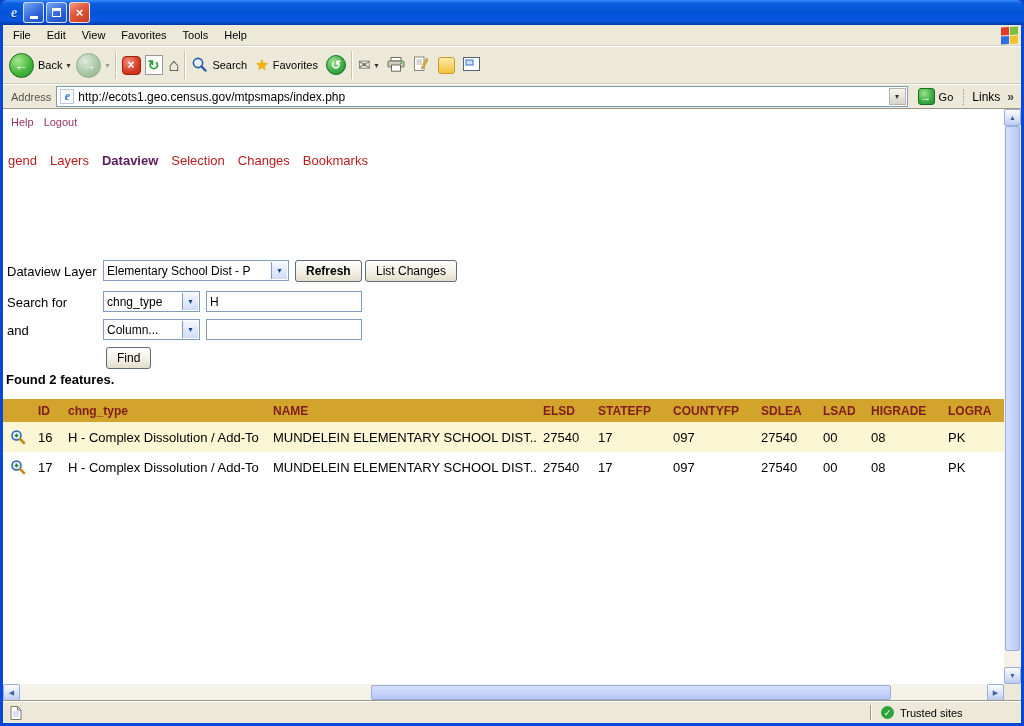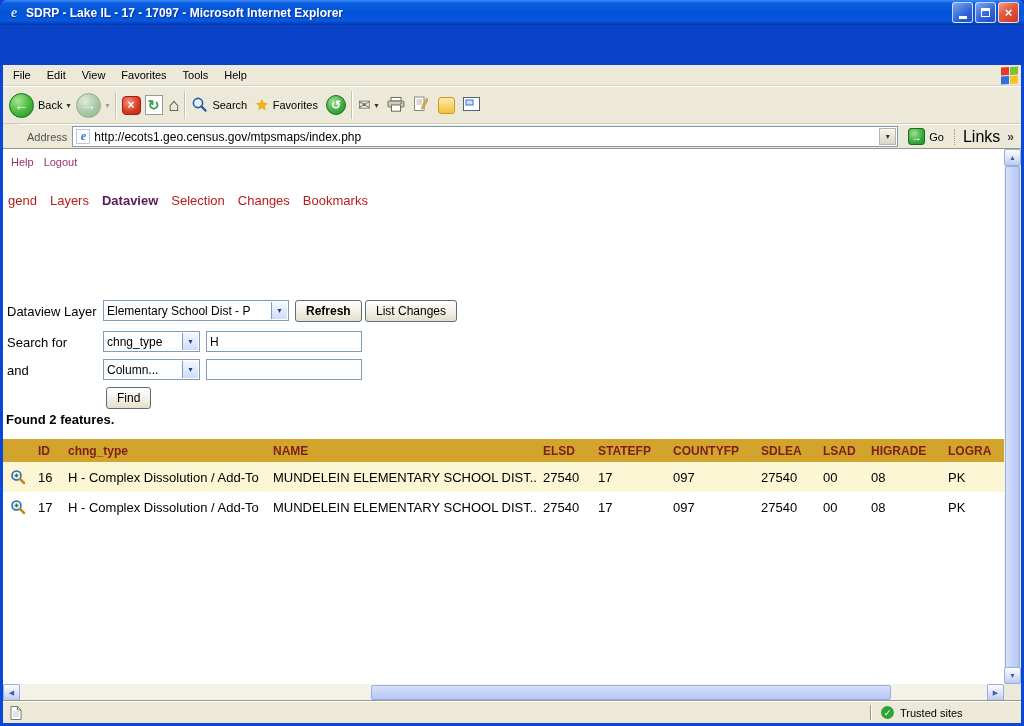--- a/index.html
+++ b/index.html
@@ -19,21 +19,21 @@
   .winbtn { width:21px; height:21px; border-radius:3px; border:1px solid rgba(255,255,255,.75);
     display:flex; align-items:center; justify-content:center; color:#fff; font-size:13px; font-weight:bold;
     background:linear-gradient(145deg,#7aa9f0,#2f64d8 60%,#1e4fc0); }
   .winbtn.close { background:linear-gradient(145deg,#f2a089,#e25d43 40%,#c63a1e); }
   .min-glyph { width:8px; height:3px; background:#fff; margin-top:10px; }
   .max-glyph { width:9px; height:9px; border:1px solid #fff; border-top-width:3px; }
 
   
   .window-body { position:absolute; top:25px; left:0; right:0; bottom:0;
     border-left:3px solid #0847d8; border-right:3px solid #0847d8; border-bottom:3px solid #0847d8;
-    background:#ece9d8;margin-top:40px; }
+    background:#ece9d8; }
 
   
   .menubar { position:absolute; top:0; left:0; right:0; height:21px; display:flex; align-items:center;
     padding-left:2px; border-bottom:1px solid #d8d4c4; font-size:11px; }
   .menu-item { padding:3px 8px; color:#000; }
   .winflag-box { position:absolute; right:3px; top:2px; width:17px; height:17px; display:grid;
     grid-template-columns:1fr 1fr; grid-template-rows:1fr 1fr; gap:1px; transform:skewY(-4deg); }
   .winflag-box span:nth-child(1){background:#e43a2a;} .winflag-box span:nth-child(2){background:#7bbf3a;}
   .winflag-box span:nth-child(3){background:#2f6fe0;} .winflag-box span:nth-child(4){background:#f5c22b;}
 
@@ -61,39 +61,39 @@
   .star-icon { font-size:15px; color:#f5b400; text-shadow:0 0 1px #b98300; }
   .hist-circle { width:20px; height:20px; border-radius:50%;
     background:radial-gradient(circle at 35% 30%, #9fe08a, #3aa843 60%, #1f8f2e);
     border:1px solid #17701f; color:#fff; font-size:12px; font-weight:bold;
     display:flex; align-items:center; justify-content:center; }
   .mail-icon { font-size:15px; color:#6b6b5e; }
   .msgr-icon { width:17px; height:17px; border-radius:3px;
     background:linear-gradient(#ffe9a8,#f3c23c); border:1px solid #c89b28; }
 
   
-  .addressbar { position:absolute; top:59px; left:16px; right:0; height:24px; display:flex; align-items:center;
+  .addressbar { position:absolute; top:59px; left:0; right:0; height:24px; display:flex; align-items:center;
     padding:0 3px 0 8px; border-top:1px solid #fff; }
   .addr-label { font-size:11px; color:#54524a; }
   .addr-field { flex:1; height:21px; margin:0 5px; background:#fff; border:1px solid #7f9db9;
     display:flex; align-items:center; padding-left:3px; position:relative; }
   .page-e { font:italic bold 12px "Liberation Serif", serif; color:#3c74d6; background:#fff;
     border:1px solid #b8c8e0; width:14px; height:15px; display:flex; align-items:center;
     justify-content:center; margin-right:4px; }
   .addr-url { font-size:12px; color:#000; white-space:nowrap; }
   .addr-dd { position:absolute; right:1px; top:1px; bottom:1px; width:17px;
     background:linear-gradient(#f6f6f2,#d8d4c8); border:1px solid #b8b4a4; color:#333; font-size:8px;
     display:flex; align-items:center; justify-content:center; }
   .go-btn { display:flex; align-items:center; gap:4px; padding:0 5px; font-size:11px; }
   .go-icon { width:17px; height:17px; border-radius:3px;
     background:radial-gradient(circle at 35% 30%, #9fe08a, #3aa843 60%, #1f8f2e);
     border:1px solid #17701f; color:#fff; font-weight:bold; font-size:11px;
     display:flex; align-items:center; justify-content:center; }
   .grip { width:4px; height:16px; border-left:1px dotted #9a9684; margin:0 5px; }
-  .links-label { font-size:16px; color:#000; margin-right:3px; }
+  .links-label { font-size:12px; color:#000; margin-right:3px; }
   .chevron { font-size:12px; font-weight:bold; color:#444; padding:0 4px; }
 
   
   .content { position:absolute; top:83px; left:0; right:0; bottom:22px; background:#fff;
     border-top:1px solid #9a9884; }
   .page { position:absolute; left:0; top:0; right:17px; bottom:17px; overflow:hidden; background:#fff; }
 
   .help-links { position:absolute; top:7px; left:8px; display:flex; gap:10px; font-size:11px; }
   .help-links a { color:#993366; text-decoration:none; cursor:pointer; }
 
@@ -158,21 +158,20 @@
   .check-icon { width:13px; height:13px; border-radius:50%; background:#2fa33a; color:#fff; font-size:9px;
     display:flex; align-items:center; justify-content:center; }
 </style>
 </head>
 <body>
 
 <div class="window">
 
   <div class="titlebar">
     <span class="tb-ie">e</span>
-    <span class="tb-title">SDRP - Lake IL - 17 - 17097 - Microsoft Internet Explorer</span>
     <div class="winbtns">
       <span class="winbtn">
           <span class="min-glyph"></span>
         </span>
       <span class="winbtn">
           <span class="max-glyph"></span>
         </span>
       <span class="winbtn close">
           <span>×</span>
         </span>

